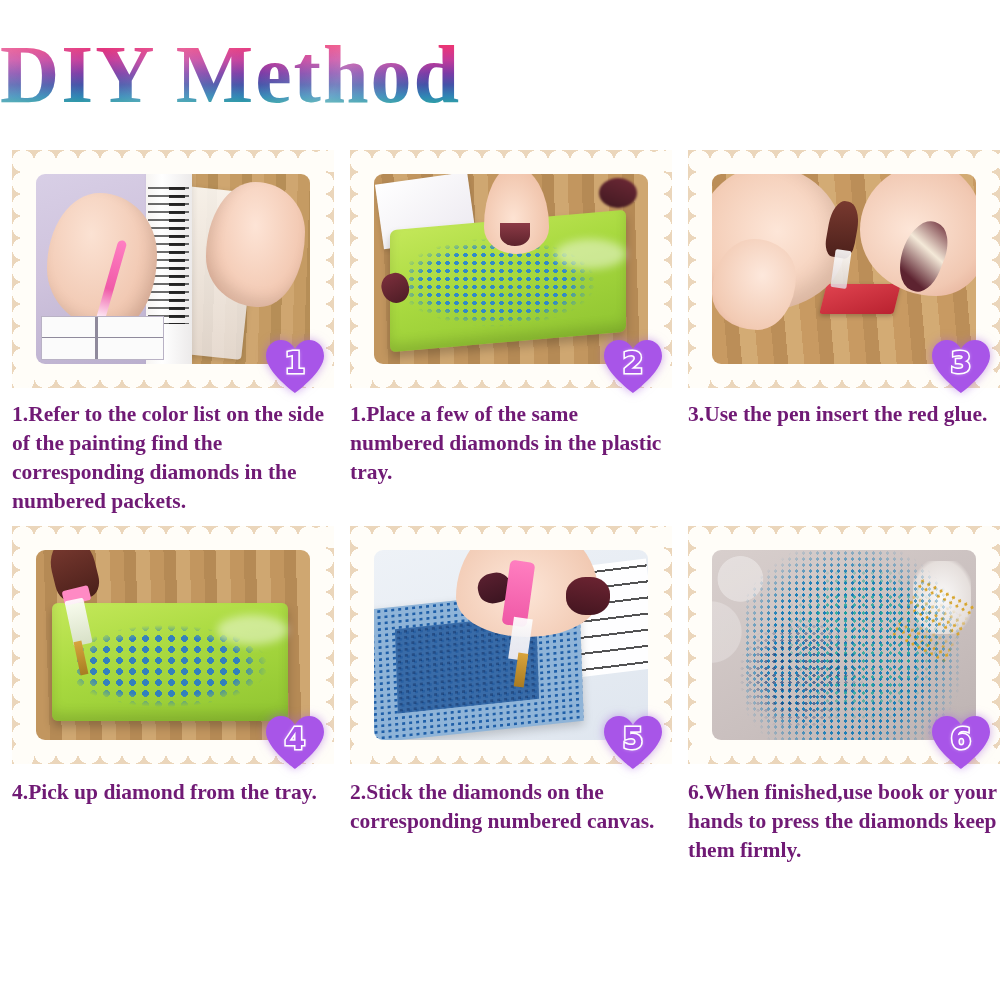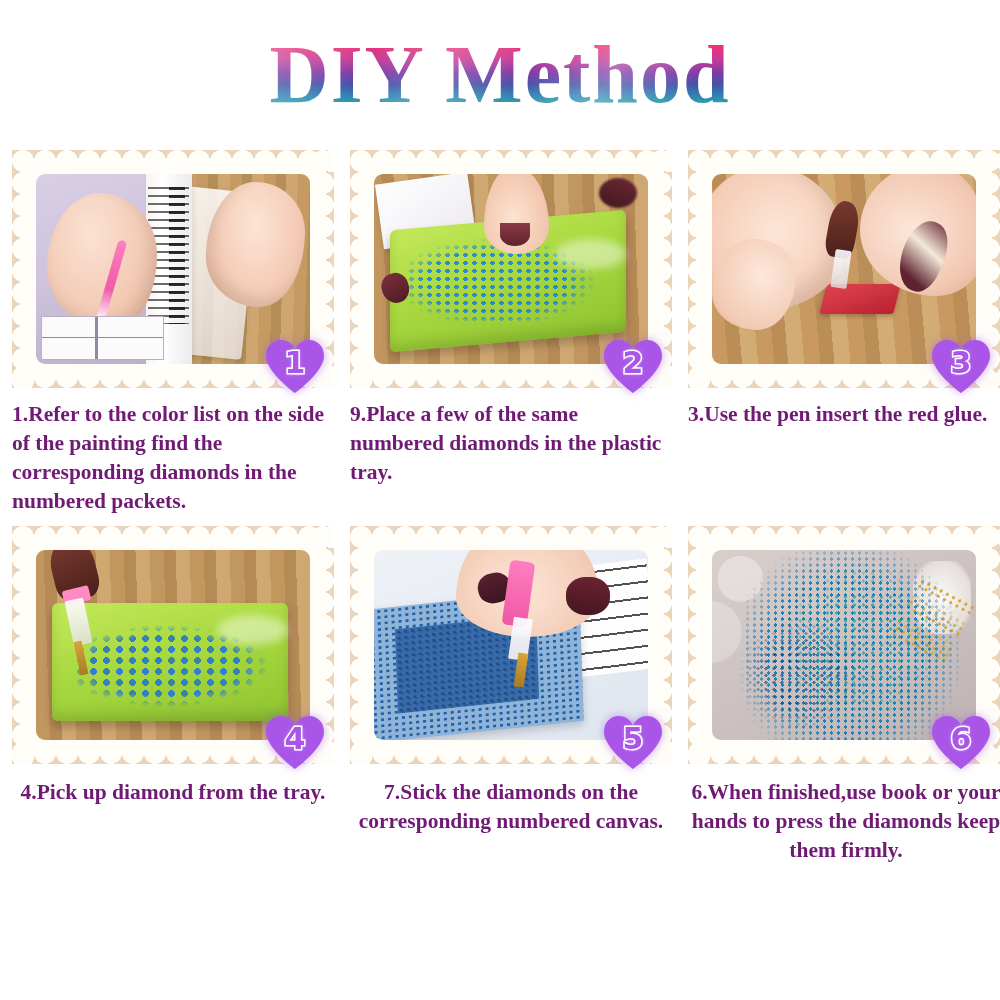--- a/index.html
+++ b/index.html
@@ -12,21 +12,21 @@
     height: 1000px;
     overflow: hidden;
     font-family: "Liberation Serif", serif;
   }
 
   
   .title-wrap {
     height: 150px;
     display: flex;
     align-items: center;
-    justify-content: center;
+    justify-content: flex-start;
   }
   .title {
     font-family: "Liberation Serif", serif;
     font-weight: bold;
     font-size: 82px;
     letter-spacing: 2px;
     line-height: 1;
     
     background-image:
       linear-gradient(115deg,
@@ -135,21 +135,21 @@
   
   .caption {
     font-family: "Liberation Serif", serif;
     font-weight: bold;
     font-size: 21.5px;
     line-height: 1.35;
     color: #701a75;
     padding-right: 4px;
     white-space: pre-line;
   }
-  .row2 .caption { padding-top: 2px; text-align: center; }
+  .row2 .caption { padding-top: 2px; }
 
   
   .ph { position:absolute; inset:0; }
 
   
   .p1-left   { position:absolute; left:0; top:0; width:46%; height:100%;
                background:linear-gradient(160deg,#d8cfe6,#cfc3dd 45%,#b9aecd); }
   .p1-rings  { position:absolute; left:2%; top:30%; width:40%; height:45%;
                background:
                  radial-gradient(circle 26px at 22% 30%, rgba(255,255,255,0.35) 60%, transparent 62%),
@@ -377,21 +377,21 @@
           <div class="p2-nailR"></div>
         </div>
       </div>
       <div class="heart">
         <svg viewBox="0 0 62 56" width="62" height="56">
           <path d="M31 55 C31 55 2 34 2 18 C2 8 9 2 17 2 C24 2 29 7 31 11 C33 7 38 2 45 2 C53 2 60 8 60 18 C60 34 31 55 31 55 Z" fill="#a855e8"></path>
         </svg>
         <span class="num">2</span>
       </div>
     </div>
-    <div class="caption">9.Place a few of the same numbered diamonds in the plastic tray.</div>
+    <div class="caption">1.Place a few of the same numbered diamonds in the plastic tray.</div>
   </div>
 
   <div class="cell c3">
     <div class="stamp">
       <div class="photo">
         <div class="ph">
           <div class="p3-wood"></div>
           <div class="p3-glue"></div>
           <div class="p3-handR"></div>
           <div class="p3-nail"></div>
@@ -454,21 +454,21 @@
           <div class="p5-pen3"></div>
         </div>
       </div>
       <div class="heart">
         <svg viewBox="0 0 62 56" width="62" height="56">
           <path d="M31 55 C31 55 2 34 2 18 C2 8 9 2 17 2 C24 2 29 7 31 11 C33 7 38 2 45 2 C53 2 60 8 60 18 C60 34 31 55 31 55 Z" fill="#a855e8"></path>
         </svg>
         <span class="num">5</span>
       </div>
     </div>
-    <div class="caption">7.Stick the diamonds on the corresponding numbered canvas.</div>
+    <div class="caption">2.Stick the diamonds on the corresponding numbered canvas.</div>
   </div>
 
   <div class="cell c3">
     <div class="stamp">
       <div class="photo">
         <div class="ph">
           <div class="p6-bg"></div>
           <div class="p6-swirl"></div>
           <div class="p6-white"></div>
           <div class="p6-gold"></div>

